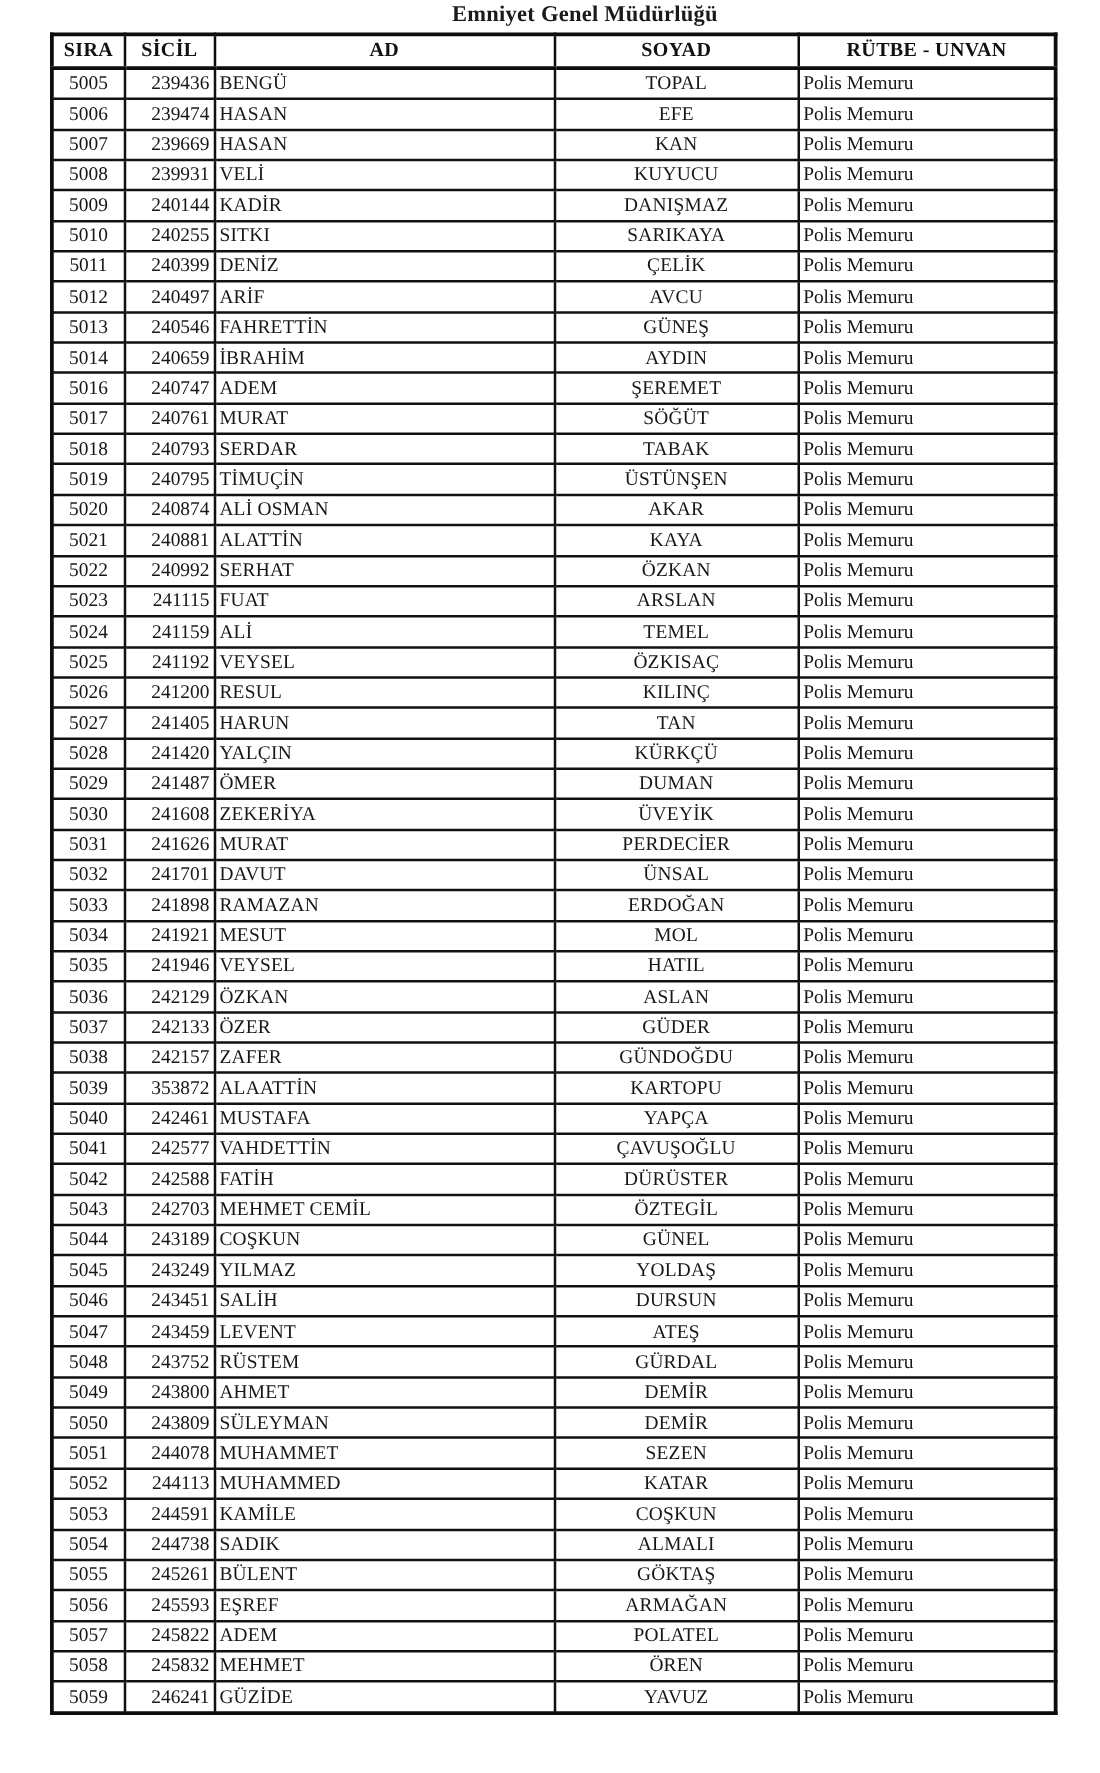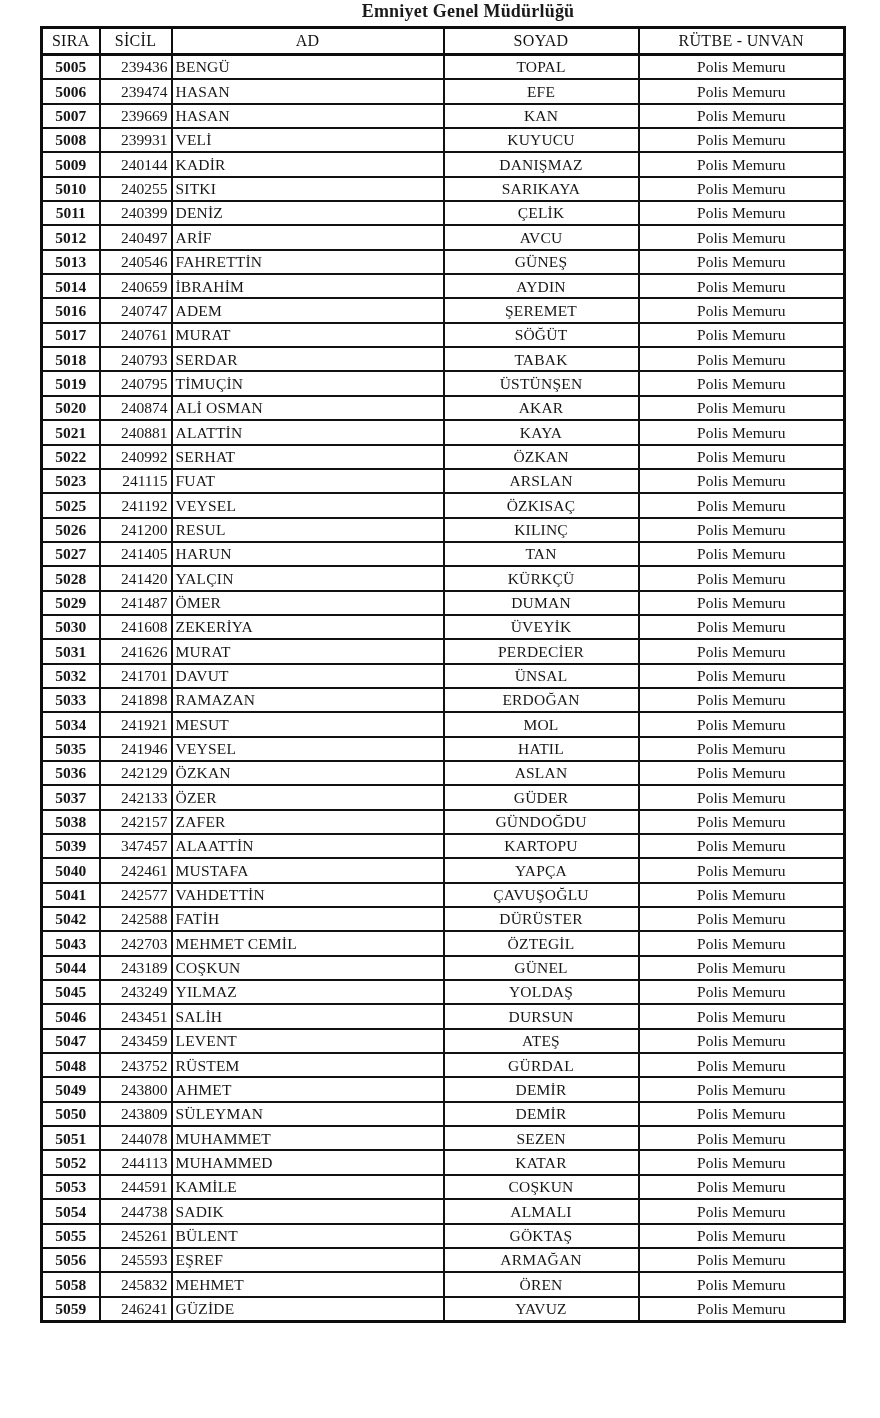--- a/index.html
+++ b/index.html
@@ -39,41 +39,41 @@
   table.roster col.c-sira  { width: 58px; }
   table.roster col.c-sicil { width: 72px; }
   table.roster col.c-ad    { width: 272px; }
   table.roster col.c-soyad { width: 195px; }
   table.roster col.c-rutbe { width: 206px; }
   table.roster th {
     border: 2px solid #0d0d0d;
     border-bottom: 3px solid #0d0d0d;
     height: 24px;
     font-size: 16px;
-    font-weight: normal;
+    font-weight: bold;
     text-align: center;
     padding: 0 2px;
     color: #111;
     letter-spacing: 0.3px;
   }
   table.roster td {
     border: 2px solid #111111;
     height: 22.35px;
     font-size: 15.5px;
     line-height: 1;
     padding: 0 3px;
     white-space: nowrap;
     overflow: hidden;
     color: #161616;
   }
-  td.cell-sira  { text-align: center; font-weight: bold; }
+  td.cell-sira  { text-align: center; }
   td.cell-sicil { text-align: right; }
   td.cell-ad    { text-align: left; padding-left: 4px; letter-spacing: 0.2px; }
   td.cell-soyad { text-align: center; padding-left: 4px; letter-spacing: 0.2px; }
-  td.cell-rutbe { text-align: center; padding-left: 6px; font-size: 15px; }
+  td.cell-rutbe { text-align: left; padding-left: 6px; font-size: 15px; }
 </style>
 </head>
 <body>
 
 <div class="doc-title">Emniyet Genel Müdürlüğü</div>
 
 <table class="roster">
   <colgroup>
     <col class="c-sira">
     <col class="c-sicil">
@@ -229,20 +229,27 @@
   </tr>
 
   <tr>
     <td class="cell-sira">5023</td>
     <td class="cell-sicil">241115</td>
     <td class="cell-ad">FUAT</td>
     <td class="cell-soyad">ARSLAN</td>
     <td class="cell-rutbe">Polis Memuru</td>
   </tr>
 
+  <tr>
+    <td class="cell-sira">5024</td>
+    <td class="cell-sicil">241159</td>
+    <td class="cell-ad">ALİ</td>
+    <td class="cell-soyad">TEMEL</td>
+    <td class="cell-rutbe">Polis Memuru</td>
+  </tr>
 
   <tr>
     <td class="cell-sira">5025</td>
     <td class="cell-sicil">241192</td>
     <td class="cell-ad">VEYSEL</td>
     <td class="cell-soyad">ÖZKISAÇ</td>
     <td class="cell-rutbe">Polis Memuru</td>
   </tr>
 
   <tr>
@@ -344,21 +351,21 @@
   <tr>
     <td class="cell-sira">5038</td>
     <td class="cell-sicil">242157</td>
     <td class="cell-ad">ZAFER</td>
     <td class="cell-soyad">GÜNDOĞDU</td>
     <td class="cell-rutbe">Polis Memuru</td>
   </tr>
 
   <tr>
     <td class="cell-sira">5039</td>
-    <td class="cell-sicil">347457</td>
+    <td class="cell-sicil">353872</td>
     <td class="cell-ad">ALAATTİN</td>
     <td class="cell-soyad">KARTOPU</td>
     <td class="cell-rutbe">Polis Memuru</td>
   </tr>
 
   <tr>
     <td class="cell-sira">5040</td>
     <td class="cell-sicil">242461</td>
     <td class="cell-ad">MUSTAFA</td>
     <td class="cell-soyad">YAPÇA</td>
@@ -486,20 +493,27 @@
   </tr>
 
   <tr>
     <td class="cell-sira">5056</td>
     <td class="cell-sicil">245593</td>
     <td class="cell-ad">EŞREF</td>
     <td class="cell-soyad">ARMAĞAN</td>
     <td class="cell-rutbe">Polis Memuru</td>
   </tr>
 
+  <tr>
+    <td class="cell-sira">5057</td>
+    <td class="cell-sicil">245822</td>
+    <td class="cell-ad">ADEM</td>
+    <td class="cell-soyad">POLATEL</td>
+    <td class="cell-rutbe">Polis Memuru</td>
+  </tr>
 
   <tr>
     <td class="cell-sira">5058</td>
     <td class="cell-sicil">245832</td>
     <td class="cell-ad">MEHMET</td>
     <td class="cell-soyad">ÖREN</td>
     <td class="cell-rutbe">Polis Memuru</td>
   </tr>
 
   <tr>

